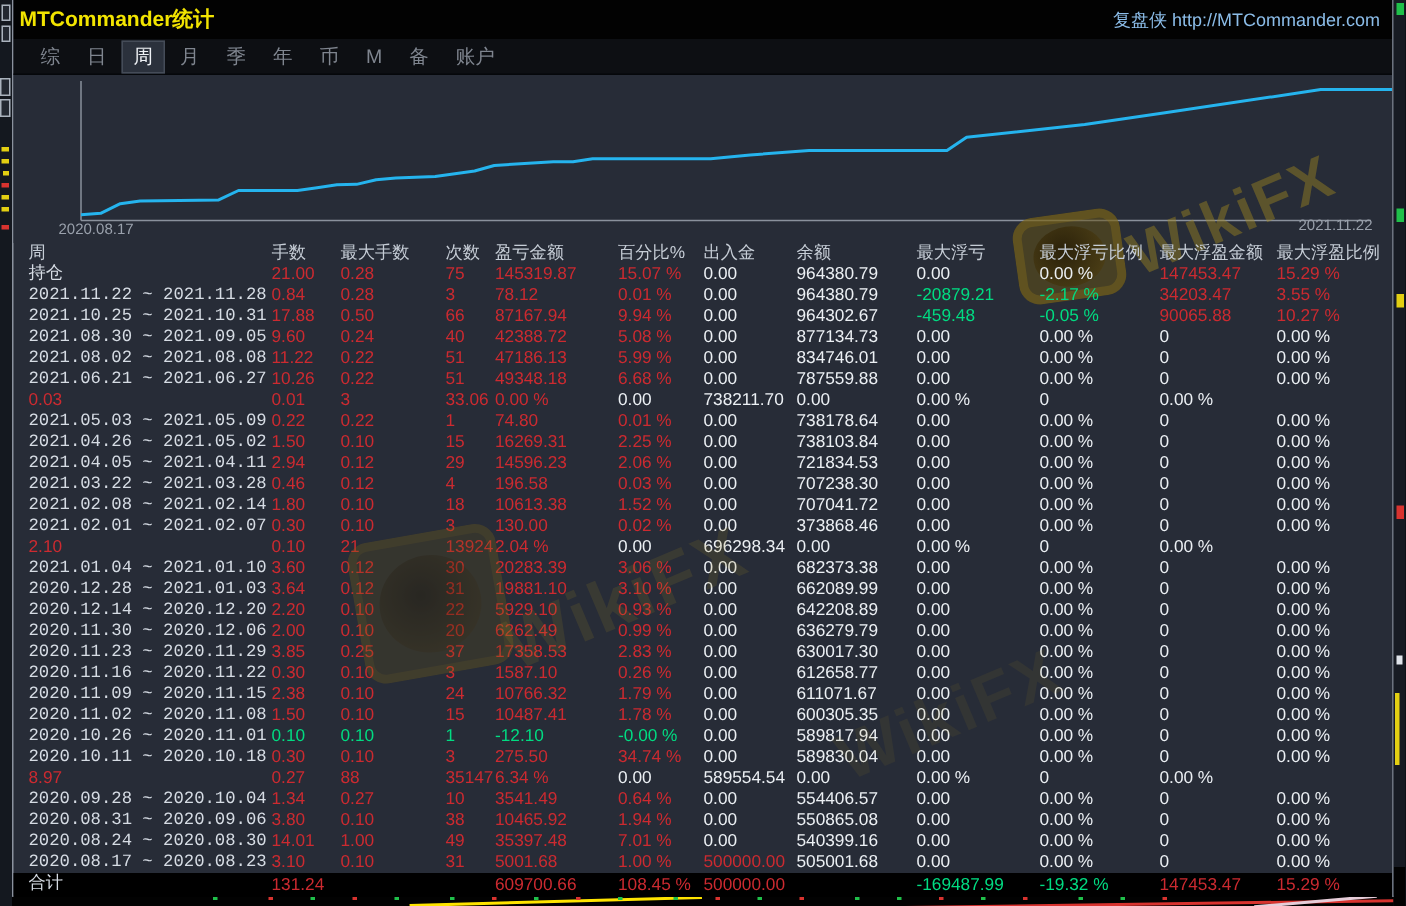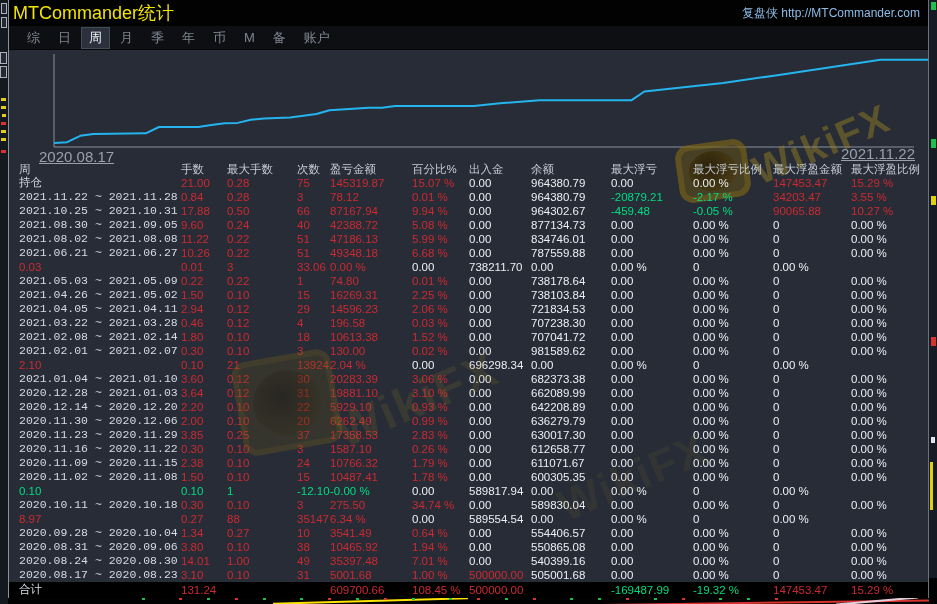--- a/index.html
+++ b/index.html
@@ -15,30 +15,30 @@
   .box-mark { border:1px solid #aab2bd; background:#232831; }
   .candle { position:absolute; width:3px; }
   .frag-line { position:absolute; height:2px; }
 
   
   .window { position:absolute; left:8px; top:0; width:921px; height:598px; z-index:2;
             background:#272c37; border-left:1px solid #8b929e; border-right:1px solid #6b727e;
             border-bottom:1px solid #6b727e; }
   .titlebar { height:26px; background:#020202; display:flex; align-items:center;
               justify-content:space-between; padding:0 8px 0 4px; }
-  .title { color:#f2e400; font-weight:normal; font-size:18px; }
+  .title { color:#f2e400; font-weight:bold; font-size:14px; }
   .brand { color:#8cbde9; font-size:12px; cursor:pointer; }
   .menubar { height:24px; background:#0d0f13; display:flex; align-items:center;
              padding-left:10px; gap:2px; border-bottom:1px solid #05070a; }
   .menu-item { color:#7f858f; font-size:13px; padding:2px 8px; cursor:default; }
   .menu-item.selected { color:#eef1f5; background:#2b313c; border:1px solid #454c58; padding:1px 7px; }
 
   
   .chart { position:relative; width:100%; height:112px; background:#272c37; }
-  .axis-label { position:absolute; color:#9aa1ac; font-size:15px;text-decoration:underline; }
+  .axis-label { position:absolute; color:#9aa1ac; font-size:10px; }
   .axis-label.start { left:30px; top:98px; }
   .axis-label.end { right:13px; top:95px; }
 
   
   .wm-logo { position:absolute; border-radius:14px; background:rgba(104,84,18,.5);
              box-shadow:inset 0 0 0 6px rgba(142,117,26,.35); }
   .wm-logo::after { content:""; position:absolute; inset:16%; border-radius:50%;
              background:radial-gradient(circle at 42% 40%, rgba(38,28,5,.85), rgba(92,72,16,.55)); }
   .wm-text { position:absolute; font-weight:bold; letter-spacing:2px;
              color:rgba(158,132,30,.45); transform:rotate(-23deg); }
@@ -329,21 +329,21 @@
             <div class="td c-w">0.00 %</div>
           </div>
           <div class="tr">
             <div class="td c-d">2021.02.01 ~ 2021.02.07</div>
             <div class="td c-r">0.30</div>
             <div class="td c-r">0.10</div>
             <div class="td c-r">3</div>
             <div class="td c-r">130.00</div>
             <div class="td c-r">0.02 %</div>
             <div class="td c-w">0.00</div>
-            <div class="td c-w">981589.62</div>
+            <div class="td c-w">373868.46</div>
             <div class="td c-w">0.00</div>
             <div class="td c-w">0.00 %</div>
             <div class="td c-w">0</div>
             <div class="td c-w">0.00 %</div>
           </div>
           <div class="tr">
             <div class="td c-r">2.10</div>
             <div class="td c-r">0.10</div>
             <div class="td c-r">21</div>
             <div class="td c-r">13924.96</div>
@@ -461,20 +461,21 @@
             <div class="td c-r">10487.41</div>
             <div class="td c-r">1.78 %</div>
             <div class="td c-w">0.00</div>
             <div class="td c-w">600305.35</div>
             <div class="td c-w">0.00</div>
             <div class="td c-w">0.00 %</div>
             <div class="td c-w">0</div>
             <div class="td c-w">0.00 %</div>
           </div>
           <div class="tr">
+            <div class="td c-d">2020.10.26 ~ 2020.11.01</div>
             <div class="td c-g">0.10</div>
             <div class="td c-g">0.10</div>
             <div class="td c-g">1</div>
             <div class="td c-g">-12.10</div>
             <div class="td c-g">-0.00 %</div>
             <div class="td c-w">0.00</div>
             <div class="td c-w">589817.94</div>
             <div class="td c-w">0.00</div>
             <div class="td c-w">0.00 %</div>
             <div class="td c-w">0</div>

